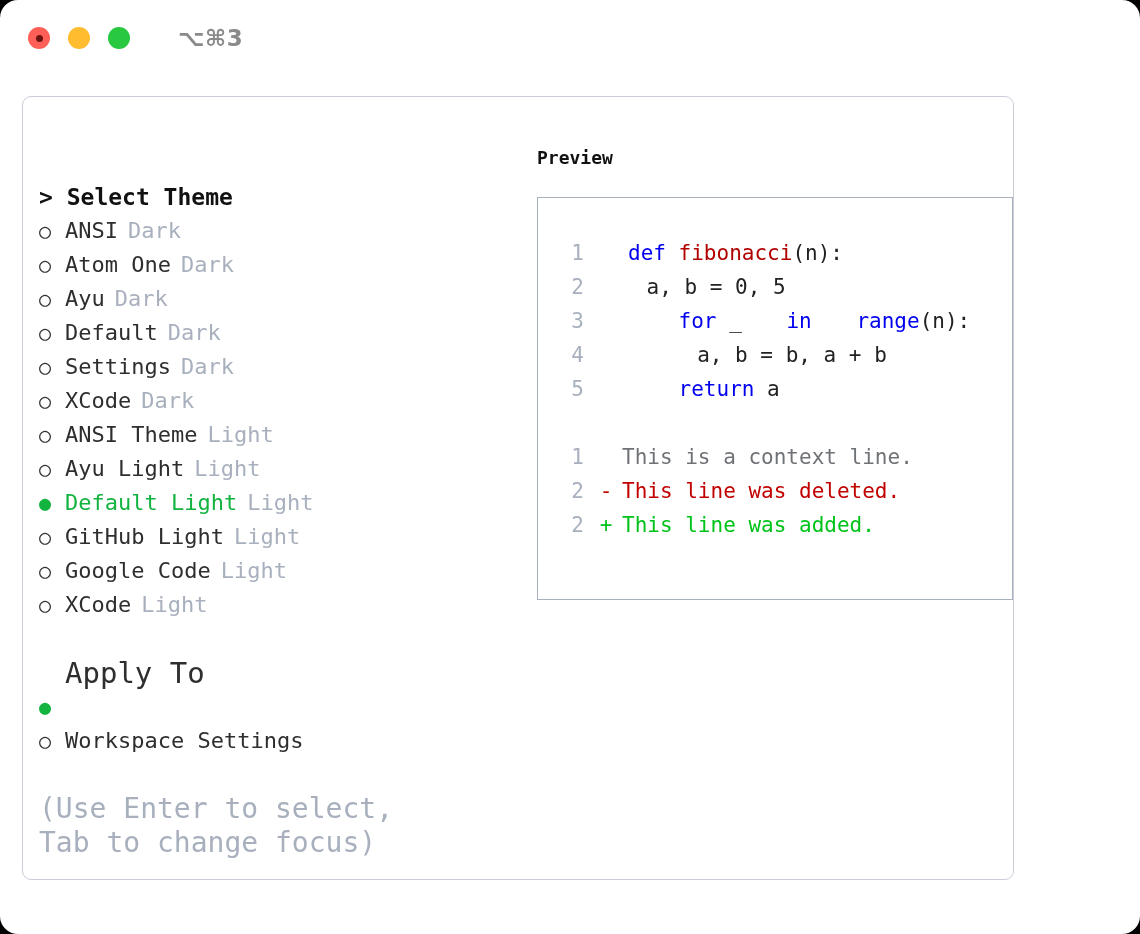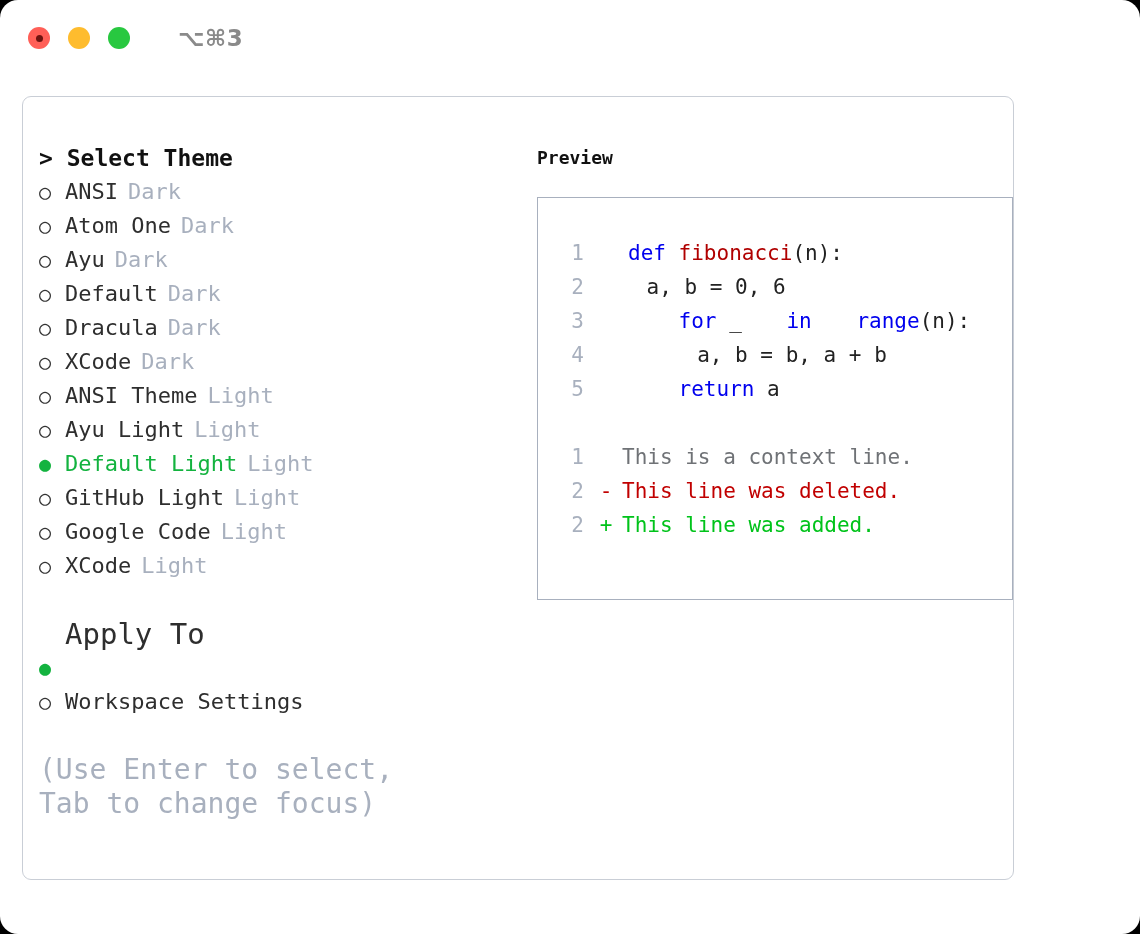--- a/index.html
+++ b/index.html
@@ -79,20 +79,21 @@
   .columns {
     display: flex;
     padding: 44px 0 0 16px;
     box-sizing: border-box;
   }
 
   
   .left-col {
     width: 470px;
     flex: 0 0 470px;
+    margin-top: 39px;
   }
 
   .section-head {
     font-size: 23px;
     font-weight: bold;
     color: #111111;
     line-height: 34px;
     white-space: pre;
   }
 
@@ -206,21 +207,21 @@
   <div class="panel">
     <div class="columns">
 
       <div class="left-col">
         <div class="section-head">&gt; Select Theme</div>
         <div id="theme-list">
             <div class="opt-row"><span class="marker">○</span><span class="opt-label">ANSI</span><span class="opt-suffix">Dark</span></div>
             <div class="opt-row"><span class="marker">○</span><span class="opt-label">Atom One</span><span class="opt-suffix">Dark</span></div>
             <div class="opt-row"><span class="marker">○</span><span class="opt-label">Ayu</span><span class="opt-suffix">Dark</span></div>
             <div class="opt-row"><span class="marker">○</span><span class="opt-label">Default</span><span class="opt-suffix">Dark</span></div>
-            <div class="opt-row"><span class="marker">○</span><span class="opt-label">Dracula</span><span class="opt-suffix">Dark</span></div>
+            <div class="opt-row"><span class="marker">○</span><span class="opt-label">Settings</span><span class="opt-suffix">Dark</span></div>
             <div class="opt-row"><span class="marker">○</span><span class="opt-label">XCode</span><span class="opt-suffix">Dark</span></div>
             <div class="opt-row"><span class="marker">○</span><span class="opt-label">ANSI Theme</span><span class="opt-suffix">Light</span></div>
             <div class="opt-row"><span class="marker">○</span><span class="opt-label">Ayu Light</span><span class="opt-suffix">Light</span></div>
             <div class="opt-row selected"><span class="marker on">●</span><span class="opt-label">Default Light</span><span class="opt-suffix">Light</span></div>
             <div class="opt-row"><span class="marker">○</span><span class="opt-label">GitHub Light</span><span class="opt-suffix">Light</span></div>
             <div class="opt-row"><span class="marker">○</span><span class="opt-label">Google Code</span><span class="opt-suffix">Light</span></div>
             <div class="opt-row"><span class="marker">○</span><span class="opt-label">XCode</span><span class="opt-suffix">Light</span></div>
           </div>
 
         <div class="group-gap"></div>
@@ -232,21 +233,21 @@
           </div>
 
         <div class="hint">(Use Enter to select, Tab to change focus)</div>
       </div>
 
       <div class="right-col">
         <div class="preview-head">Preview</div>
         <div class="preview-box">
           <div id="code-block">
               <div class="code-line"><span class="lineno">1</span><span class="code-text"><span class="tok-kw">def </span><span class="tok-fn">fibonacci</span><span class="tok-plain">(n):</span></span></div>
-              <div class="code-line"><span class="lineno">2</span><span class="code-text"><span class="tok-plain">    a, b = 0, 6</span></span></div>
+              <div class="code-line"><span class="lineno">2</span><span class="code-text"><span class="tok-plain">    a, b = 0, 5</span></span></div>
               <div class="code-line"><span class="lineno">3</span><span class="code-text"><span class="tok-plain">    </span><span class="tok-kw">for</span><span class="tok-plain"> _ </span><span class="tok-kw">in</span><span class="tok-plain"> </span><span class="tok-kw">range</span><span class="tok-plain">(n):</span></span></div>
               <div class="code-line"><span class="lineno">4</span><span class="code-text"><span class="tok-plain">        a, b = b, a + b</span></span></div>
               <div class="code-line"><span class="lineno">5</span><span class="code-text"><span class="tok-plain">    </span><span class="tok-kw">return</span><span class="tok-plain"> a</span></span></div>
             </div>
           <div class="diff-gap"></div>
           <div id="diff-block">
               <div class="code-line"><span class="lineno">1</span><span class="diff-sign diff-ctx"> </span><span class="diff-ctx">This is a context line.</span></div>
               <div class="code-line"><span class="lineno">2</span><span class="diff-sign diff-del">-</span><span class="diff-del">This line was deleted.</span></div>
               <div class="code-line"><span class="lineno">2</span><span class="diff-sign diff-add">+</span><span class="diff-add">This line was added.</span></div>
             </div>

